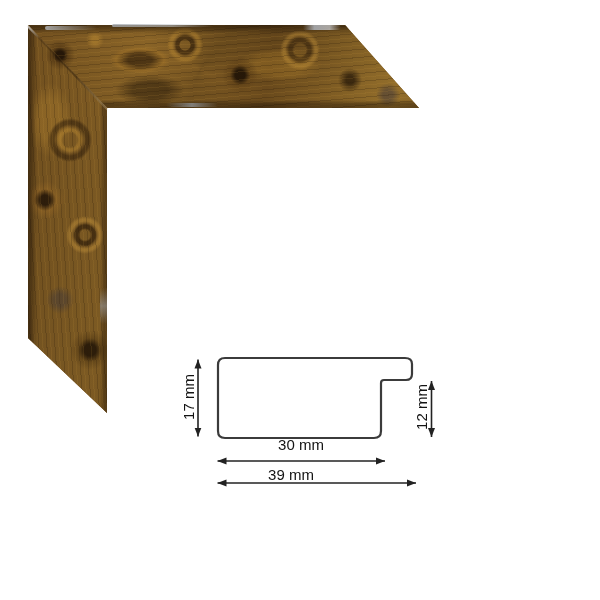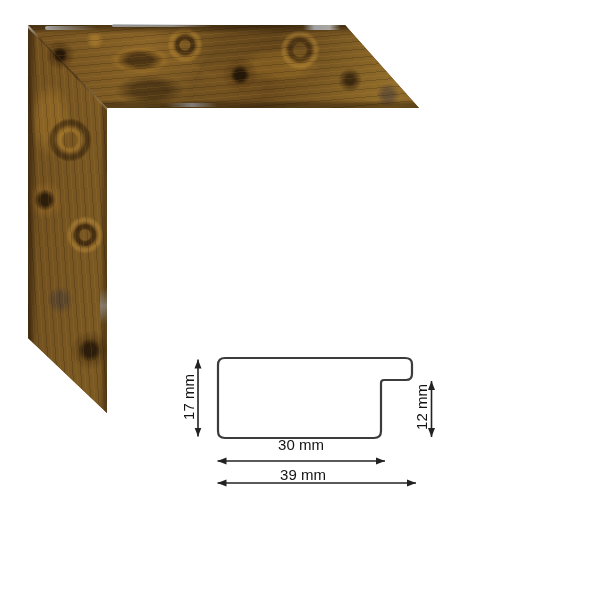--- a/index.html
+++ b/index.html
@@ -87,14 +87,14 @@
     <path d="M225,358 H405 Q412,358 412,364 V374 Q412,380 406,380 H384 Q381,380 381,383 V431 Q381,438 374,438 H225 Q218,438 218,431 V365 Q218,358 225,358 Z" fill="#ffffff" stroke="#3b3b3b" stroke-width="2.2" stroke-linejoin="round"></path>
     <line x1="198" y1="359.5" x2="198" y2="436.5" stroke="#222222" stroke-width="1.6" marker-start="url(#ah)" marker-end="url(#ah)"></line>
     <line x1="431.5" y1="381" x2="431.5" y2="437" stroke="#222222" stroke-width="1.6" marker-start="url(#ah)" marker-end="url(#ah)"></line>
     <line x1="217.5" y1="461" x2="385" y2="461" stroke="#222222" stroke-width="1.6" marker-start="url(#ah)" marker-end="url(#ah)"></line>
     <line x1="217.5" y1="483" x2="416" y2="483" stroke="#222222" stroke-width="1.6" marker-start="url(#ah)" marker-end="url(#ah)"></line>
   </svg>
 
   <span class="dim-label vert" style="left:188px;top:397px;">17 mm</span>
   <span class="dim-label vert" style="left:421px;top:407px;">12 mm</span>
   <span class="dim-label horiz" style="left:301px;top:444px;">30 mm</span>
-  <span class="dim-label horiz" style="left:303px;top:474px;text-align:center;">39 mm</span>
+  <span class="dim-label horiz" style="left:291px;top:474px;text-align:center;">39 mm</span>
 </div>
 
 </body></html>

